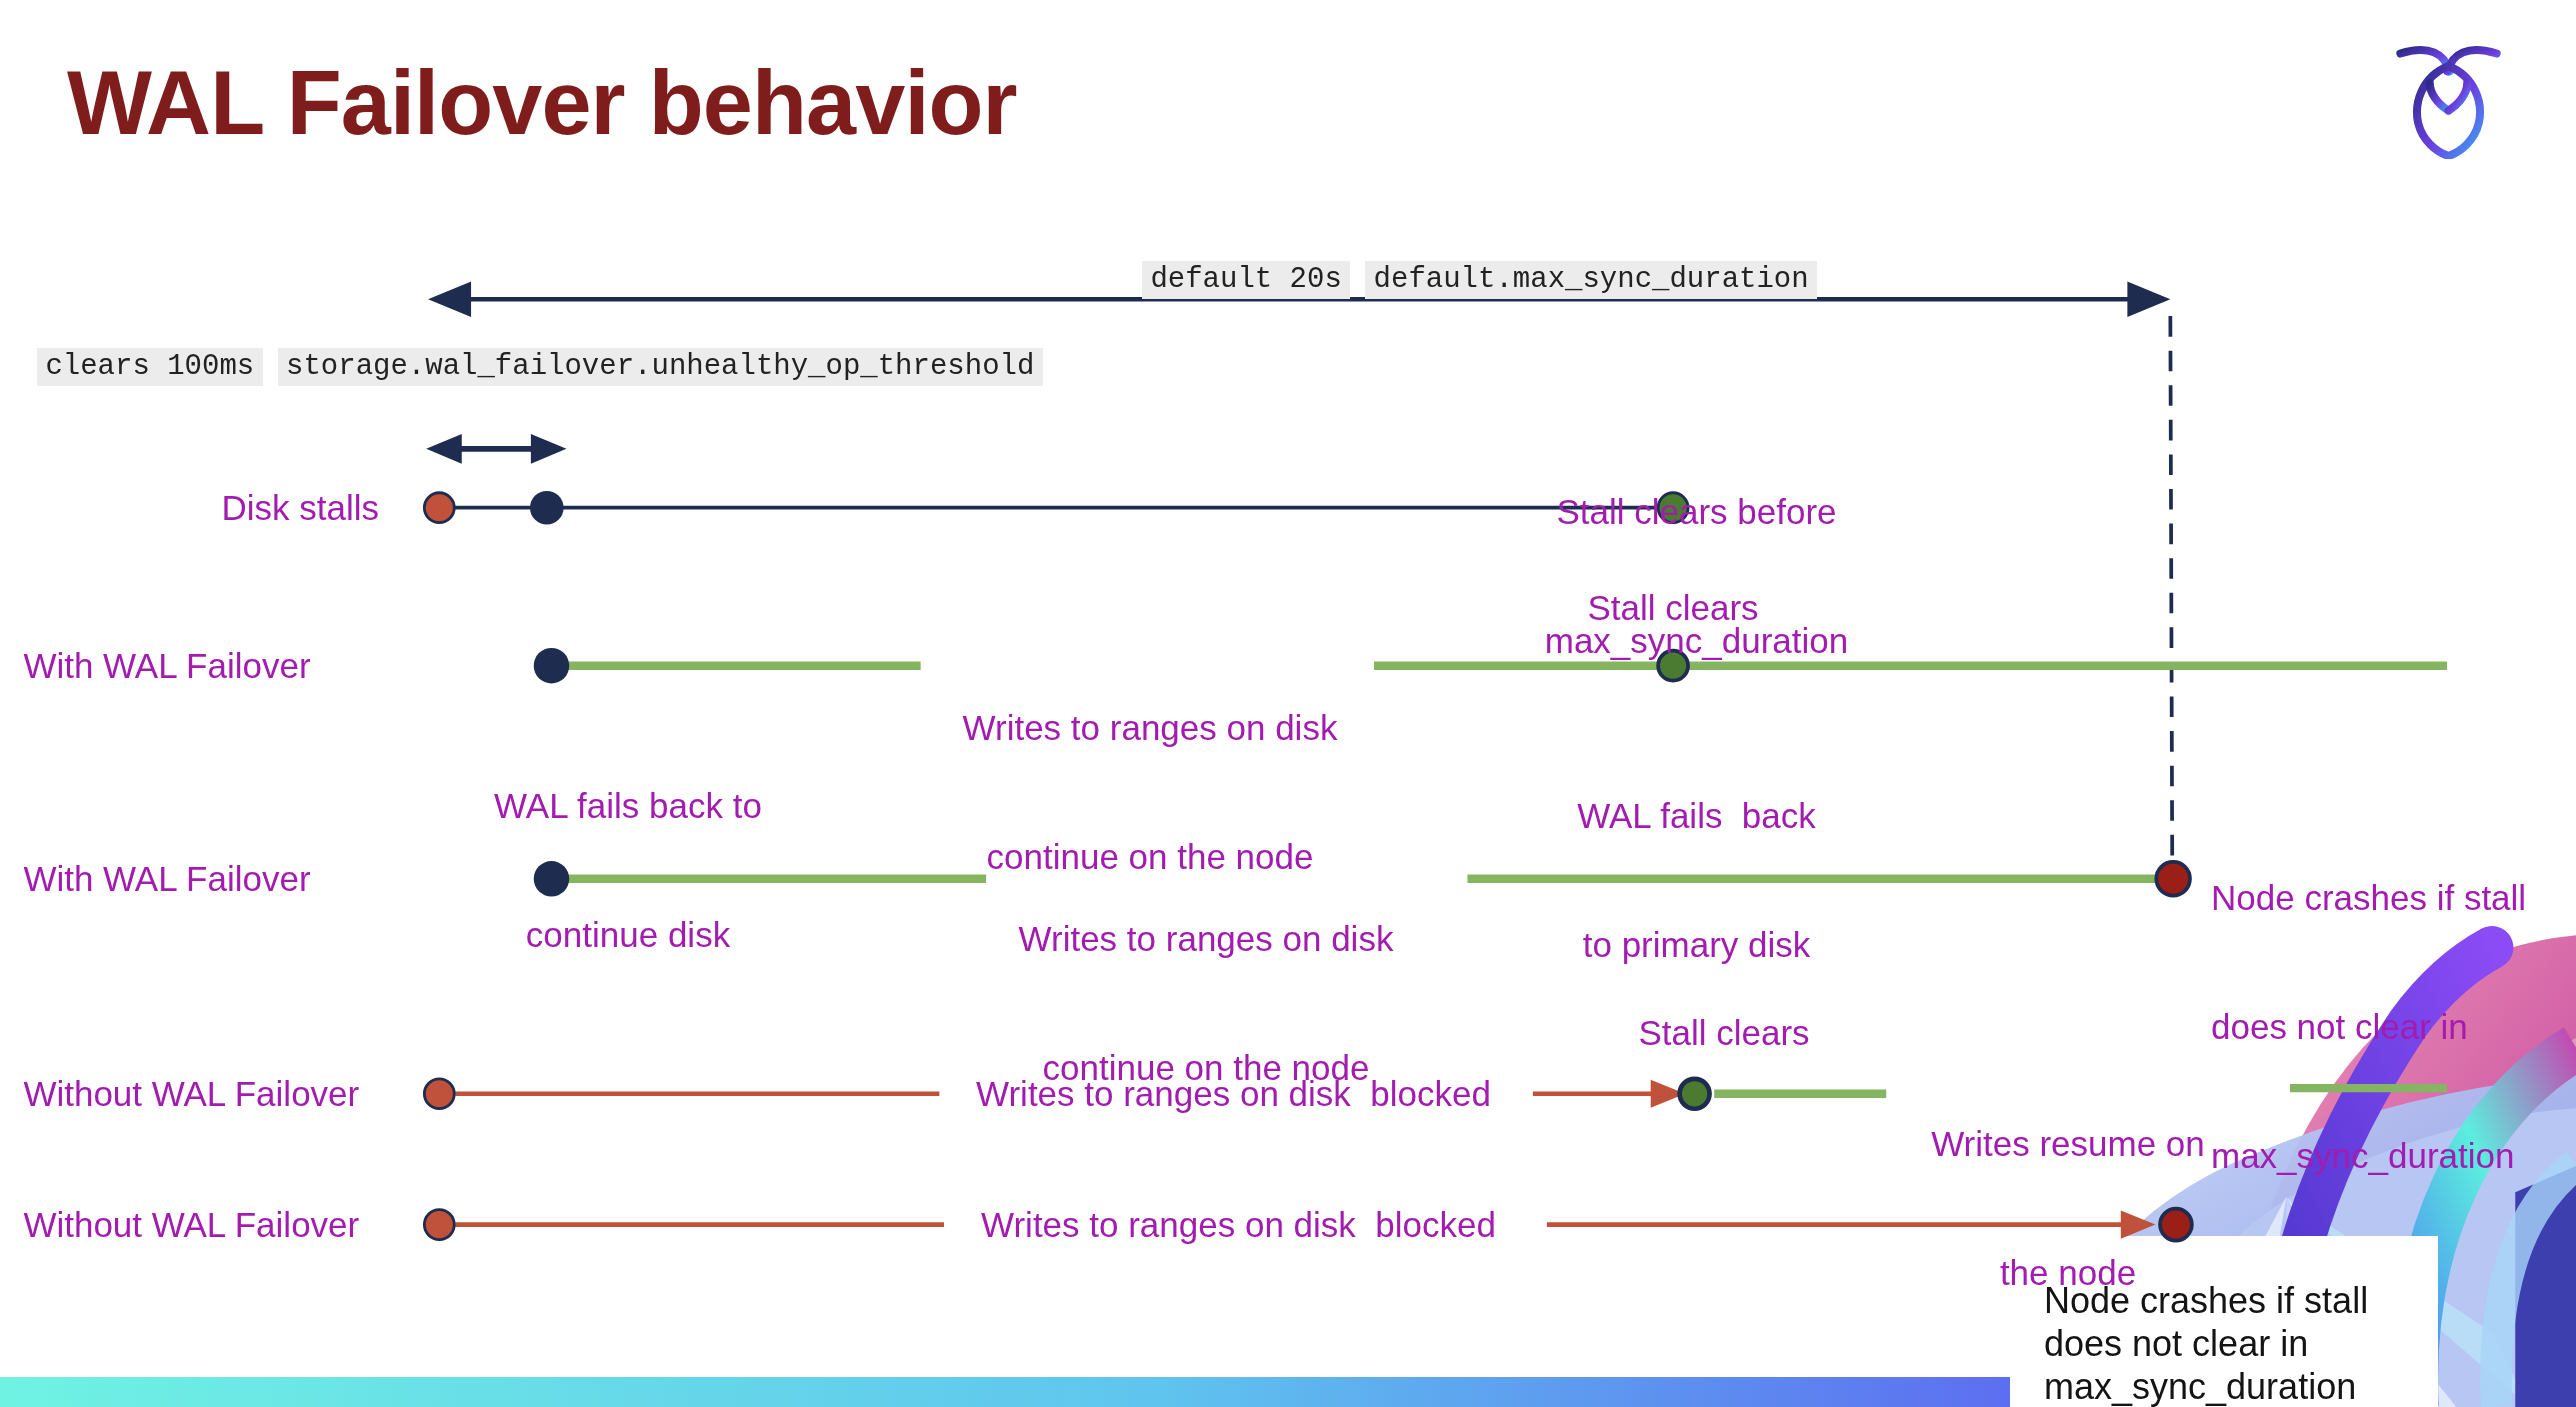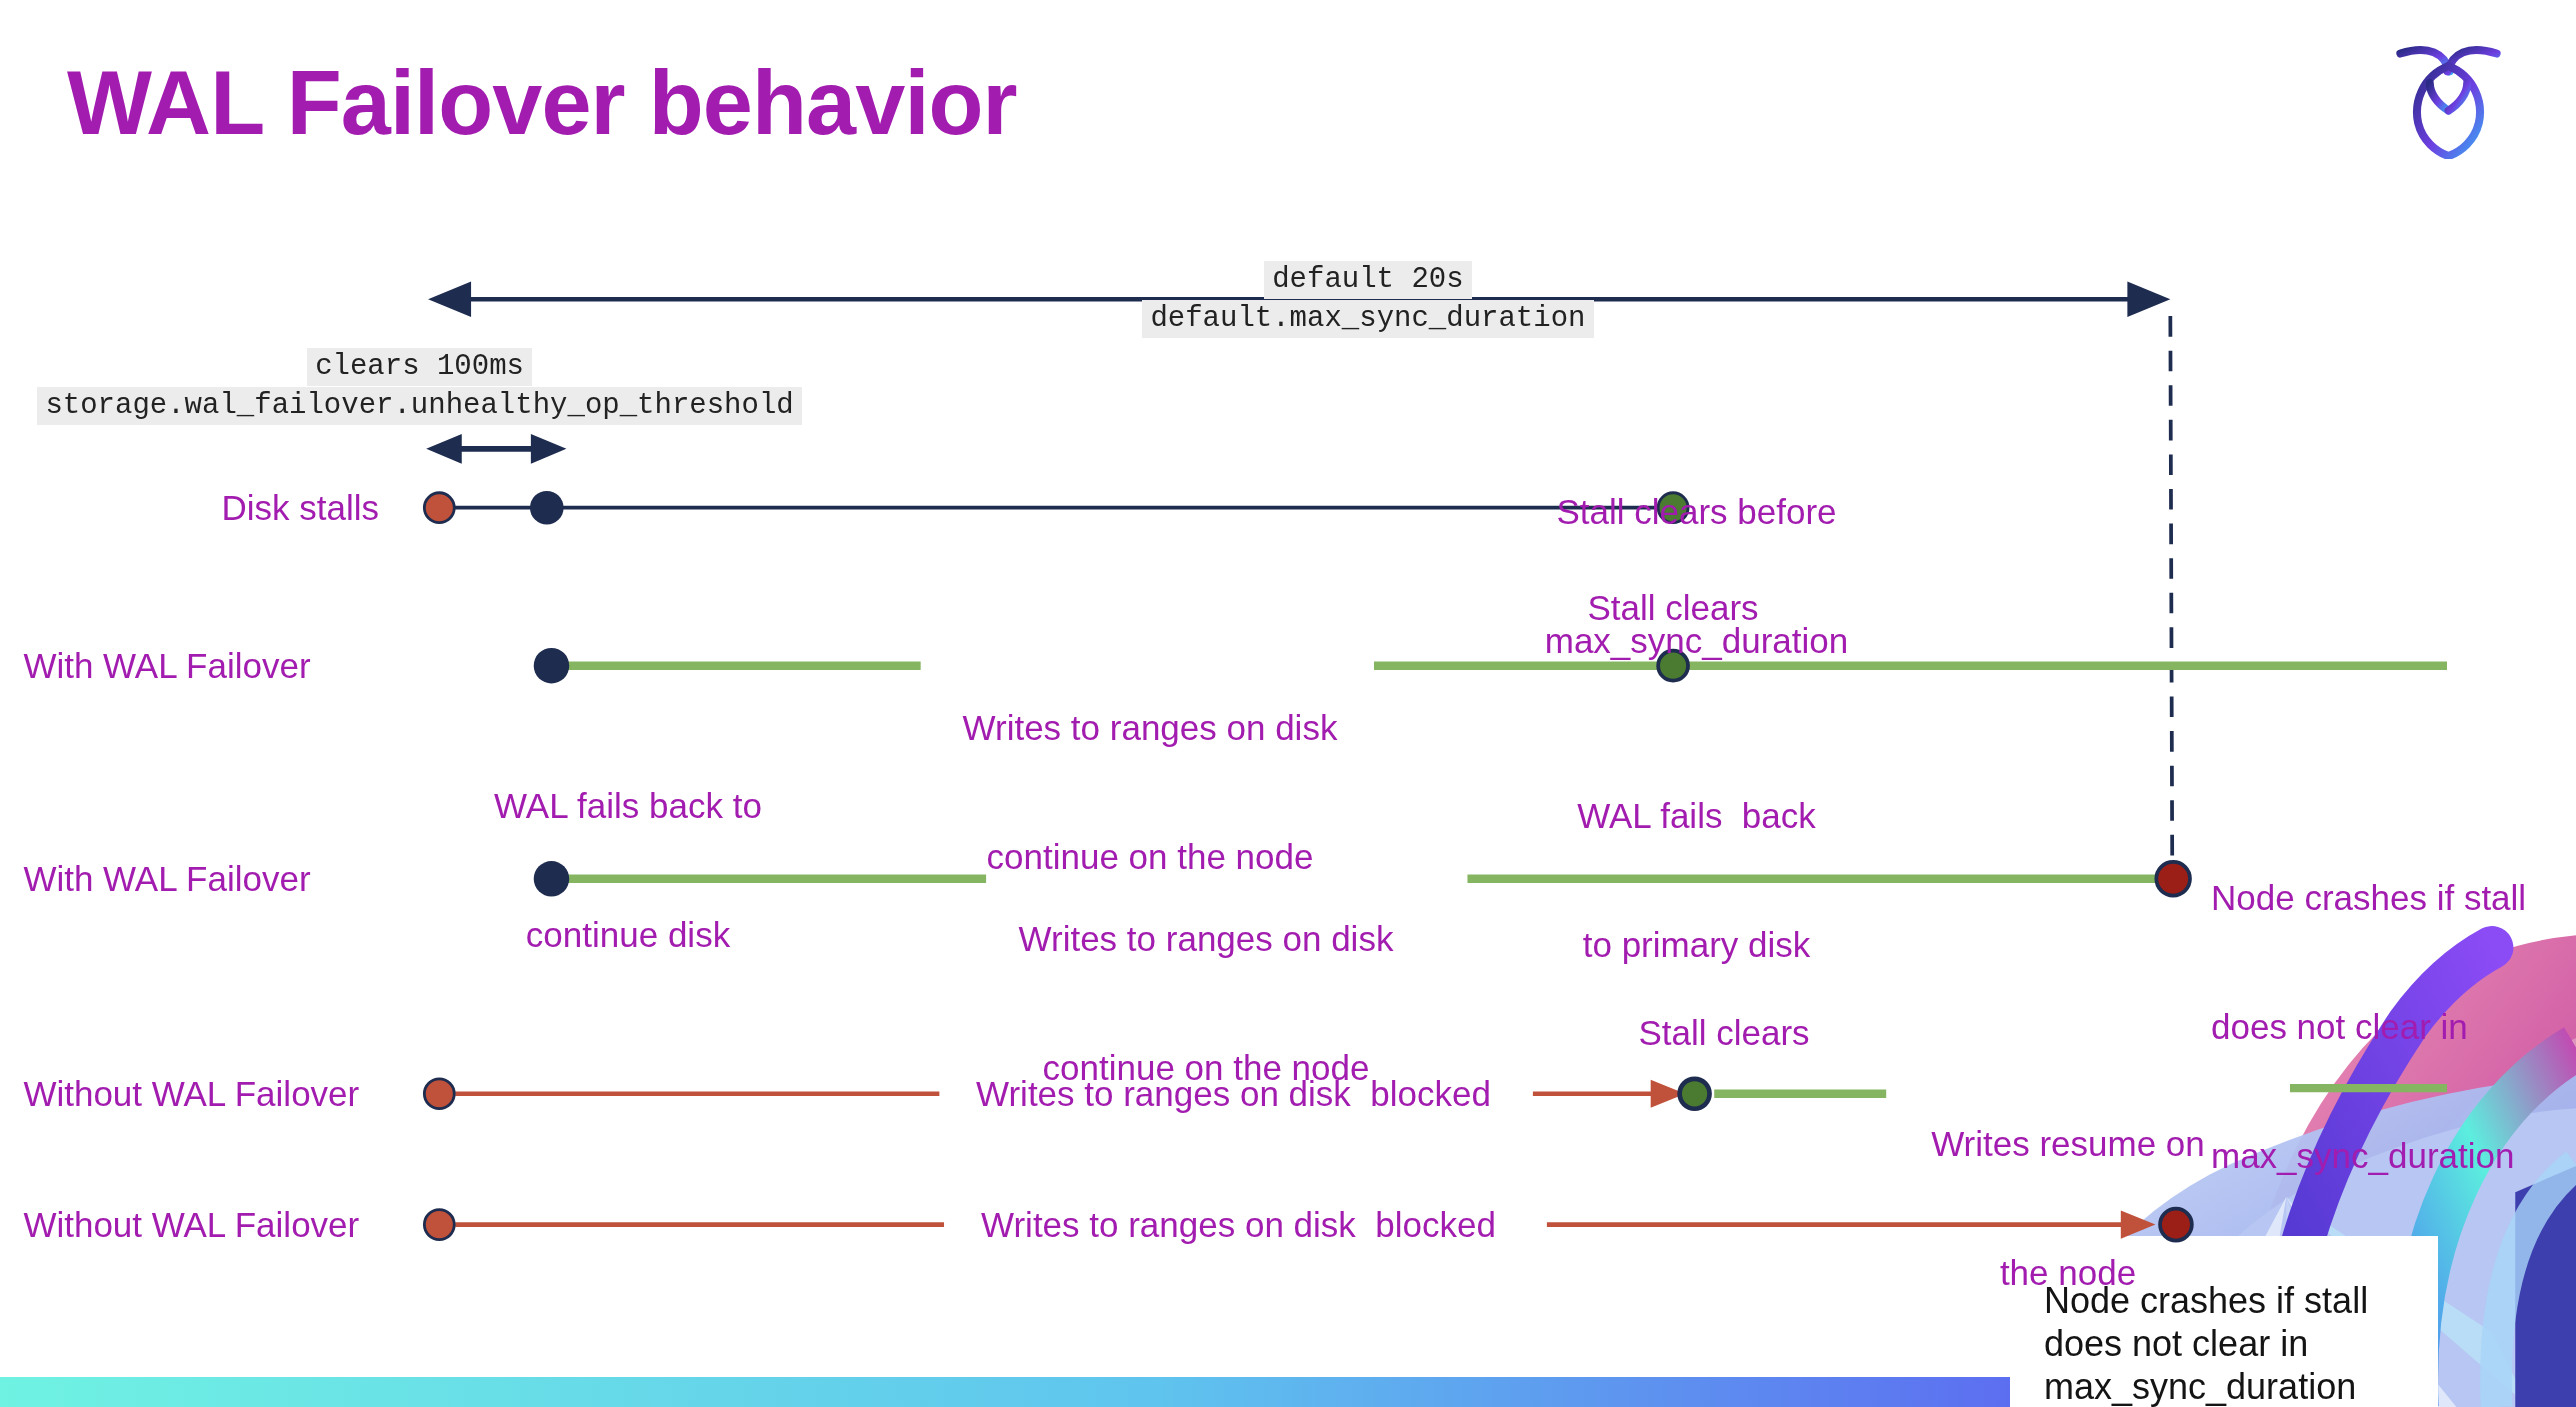--- a/index.html
+++ b/index.html
@@ -9,22 +9,22 @@
   .bottombar{position:absolute;left:0;top:1377px;width:2576px;height:31px;z-index:0;
              background:linear-gradient(90deg,#6ff2e2 0%,#5fc4ee 45%,#5c64f1 82%,#5b5ff0 100%);}
   .art{position:absolute;left:2006px;top:884px;width:570px;height:523px;z-index:1;}
   .crash-card{position:absolute;left:2010px;top:1236px;width:428px;height:172px;background:#ffffff;z-index:2;
               box-sizing:border-box;padding:43px 0 0 34px;}
   .overlay{position:absolute;left:0;top:0;width:2576px;height:1408px;z-index:3;}
   .txt{position:absolute;z-index:4;font-size:35px;line-height:43px;white-space:pre;color:#a21caf;}
   .center{text-align:center;}
   .right{text-align:right;}
   .title{position:absolute;left:67px;top:47px;z-index:4;font-size:90px;line-height:112px;
-         font-weight:bold;letter-spacing:-0.9px;color:#a21caf;margin:0;}
-  .code-label{position:absolute;z-index:4;display:flex;flex-direction:column;align-items:center;gap:1px;}
+         font-weight:bold;letter-spacing:-0.9px;color:#7f1d1d;margin:0;}
+  .code-label{position:absolute;z-index:4;display:flex;flex-direction:row;align-items:flex-end;gap:15px;}
   .code-line{font-family:"Liberation Mono","DejaVu Sans Mono",monospace;font-size:29px;line-height:36px;
              background:#ececec;color:#222;padding:0.9px 8.4px;white-space:pre;}
   .card-line{font-size:36px;line-height:43px;white-space:pre;color:#141414;}
   .logo{position:absolute;left:2395px;top:39px;width:107px;height:120px;z-index:4;}
 </style>
 <title>WAL Failover behavior</title></head>
 <body>
 
 <div class="slide">
 

